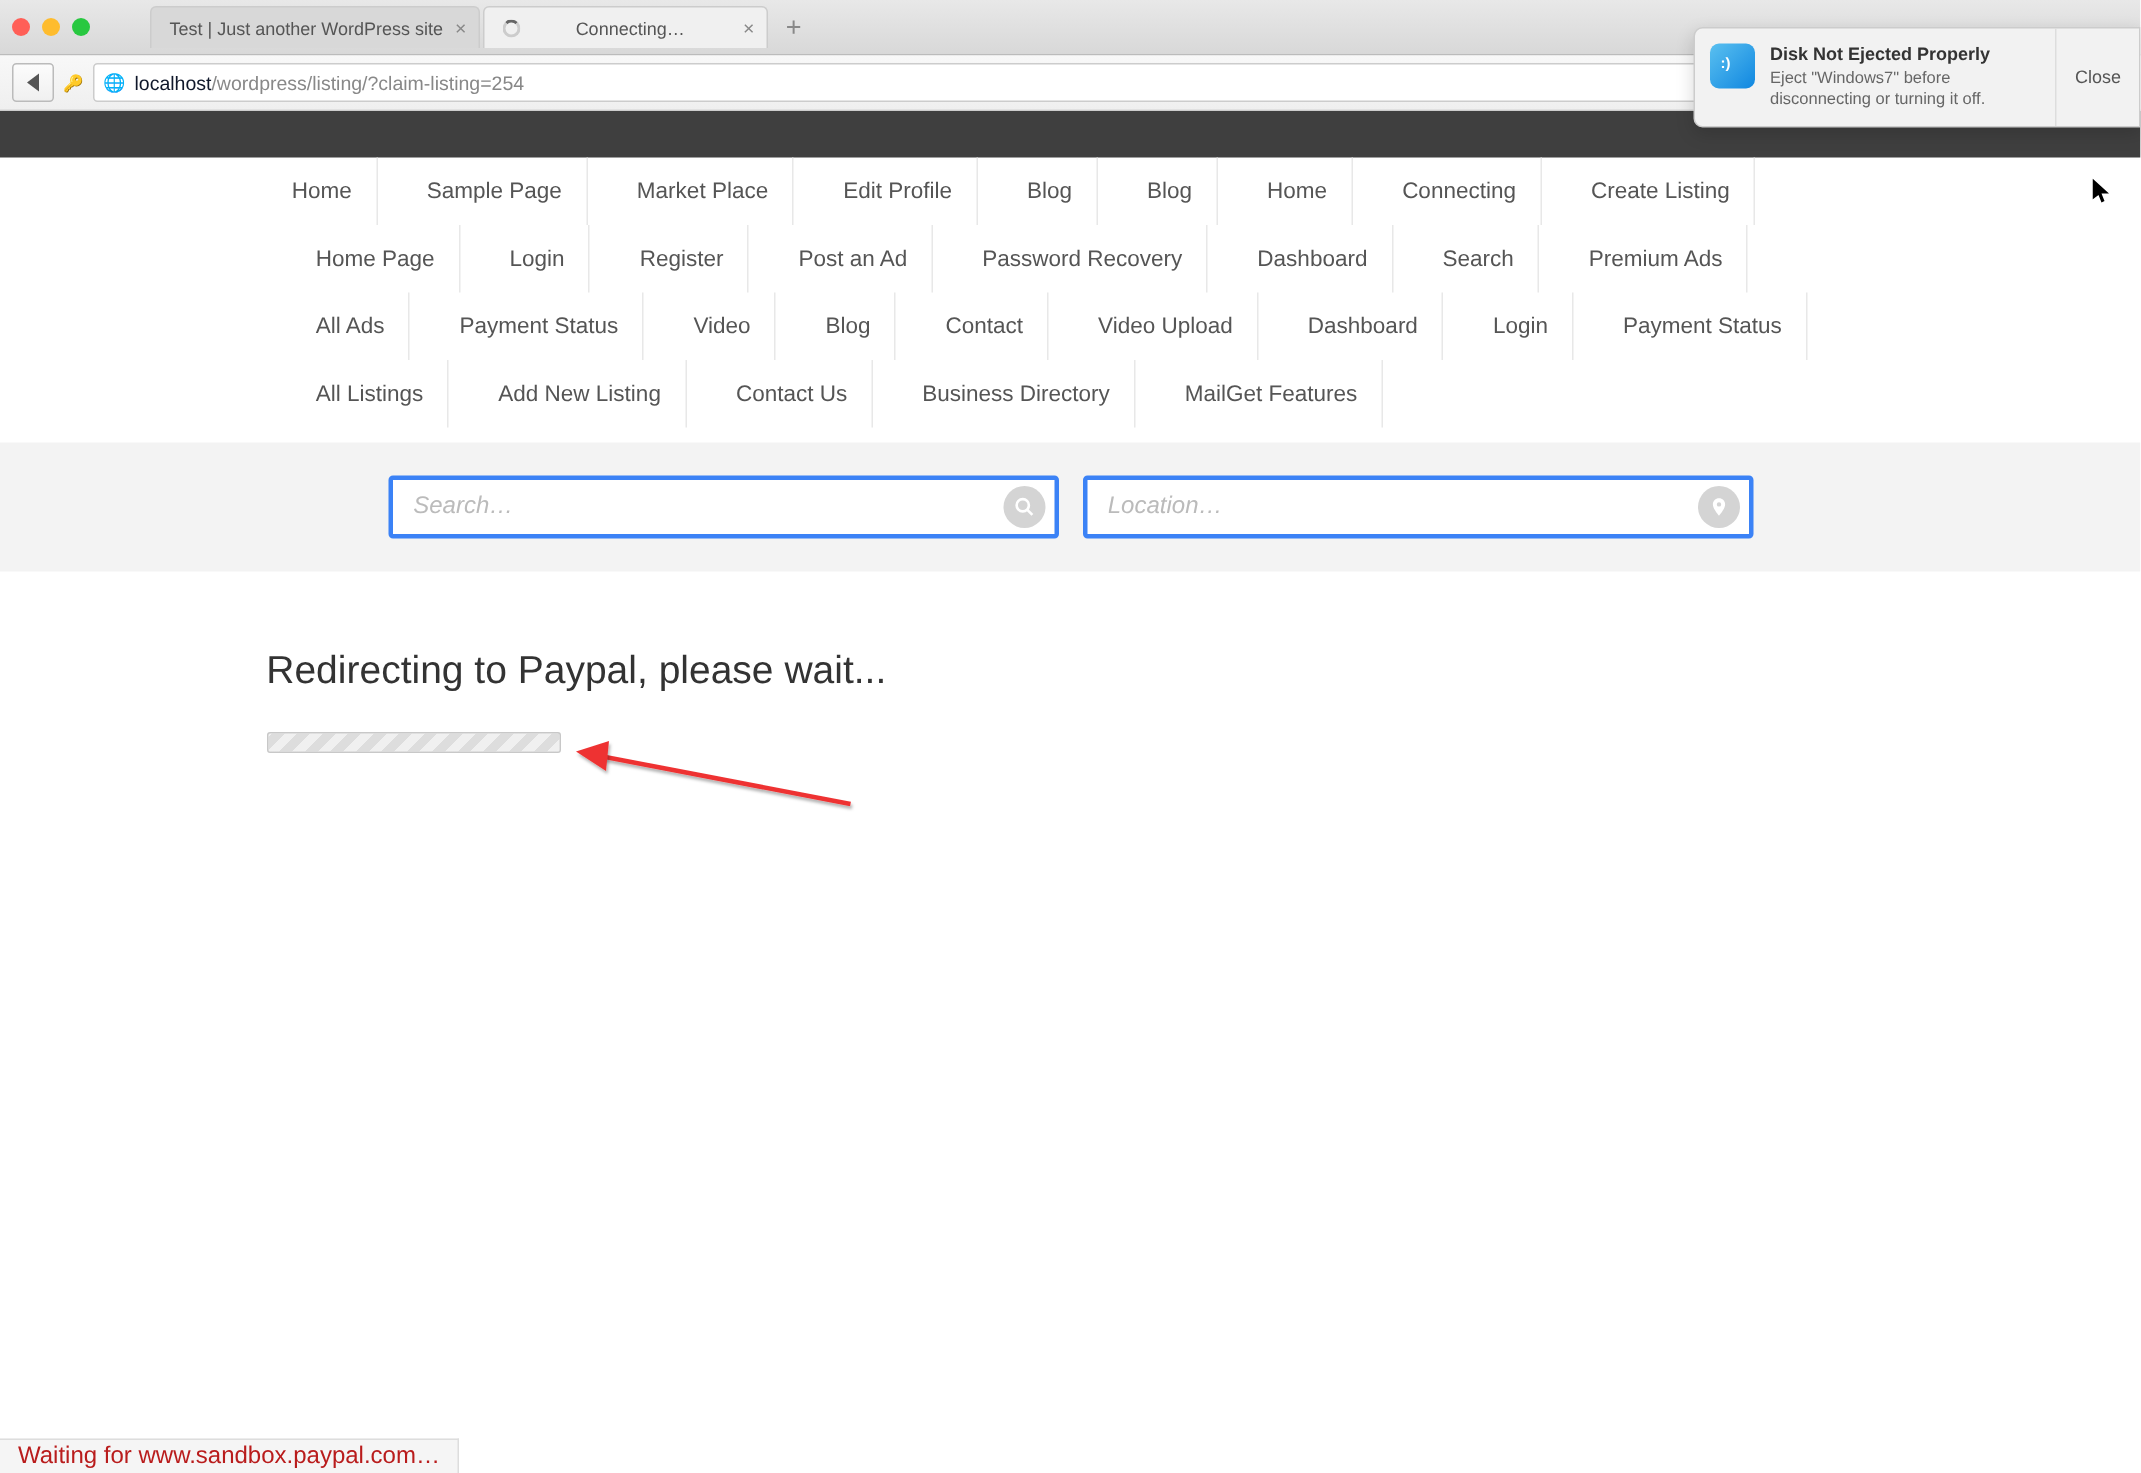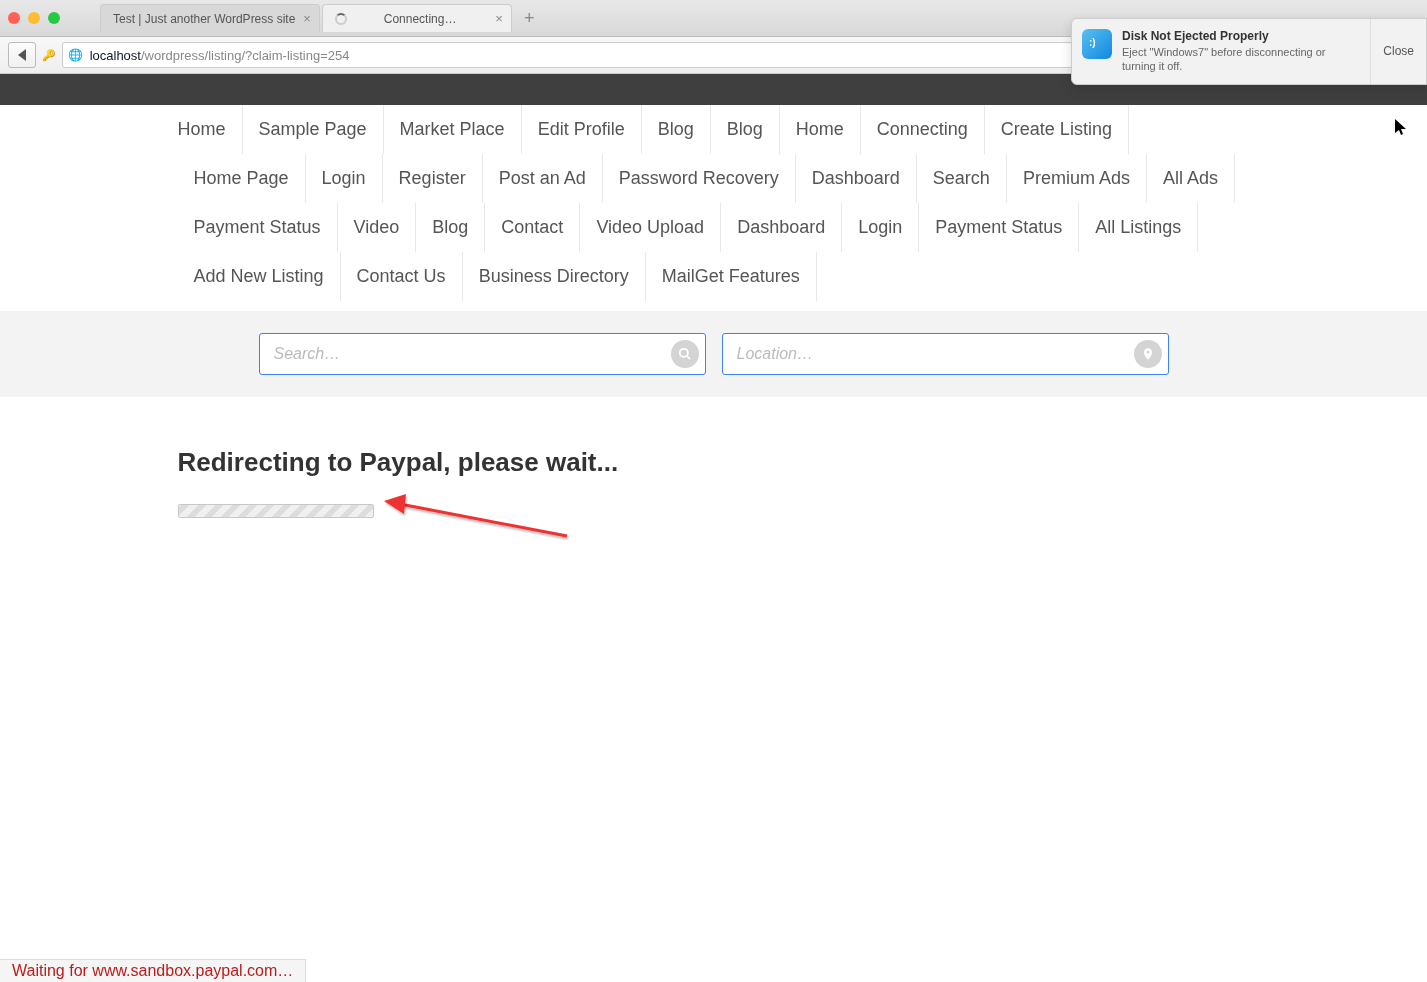--- a/index.html
+++ b/index.html
@@ -192,21 +192,21 @@
       width: 14px;
       height: 2px;
       background: #555;
     }
     
     
     .notification {
       position: absolute;
       top: 18px;
       right: 0;
-      width: 356px;
+      width: 298px;
       background: #f2f2f2;
       border: 1px solid #ccc;
       border-radius: 6px 0 0 6px;
       box-shadow: 0 4px 12px rgba(0,0,0,0.15);
       display: flex;
       z-index: 100;
     }
     .notif-content {
       display: flex;
       padding: 10px;
@@ -266,46 +266,47 @@
       margin: 0 auto;
       padding: 0 14px;
     }
     .nav-menu {
       display: flex;
       flex-wrap: wrap;
       padding: 0;
     }
     .nav-item {
       padding: 14px 16px;
-      font-size: 18px;
+      font-size: 15px;
       color: #555;
       cursor: pointer;
       border-right: 1px solid #e8e8e8;
       white-space: nowrap;
+      margin-left: 17px;
     }
     .nav-item:first-child {
       padding-left: 0;
     }
     
     
     .search-row {
       background: #f3f3f3;
       padding: 22px 0;
       margin-top: 10px;
     }
     .search-row-inner {
       max-width: 910px;
       margin: 0 auto;
       display: flex;
       gap: 16px;
     }
     .search-field {
       flex: 1;
       background: #fff;
-      border: 1px solid #3b82f6;
+      border: 3px solid #3b82f6;
       border-radius: 3px;
       height: 42px;
       display: flex;
       align-items: center;
       padding: 0 6px 0 14px;
     }
     .search-field input {
       flex: 1;
       border: none;
       outline: none;
@@ -341,21 +342,21 @@
     
     
     .main-content {
       max-width: 1100px;
       margin: 0 auto;
       padding: 50px 14px;
     }
     .redirect-heading {
       font-size: 26px;
       color: #333;
-      font-weight: 700;
+      font-weight: 400;
       margin-bottom: 26px;
     }
     .progress-bar {
       width: 196px;
       height: 14px;
       border: 1px solid #c8c8c8;
       border-radius: 2px;
       background: repeating-linear-gradient(
         -45deg,
         #f0f0f0,

